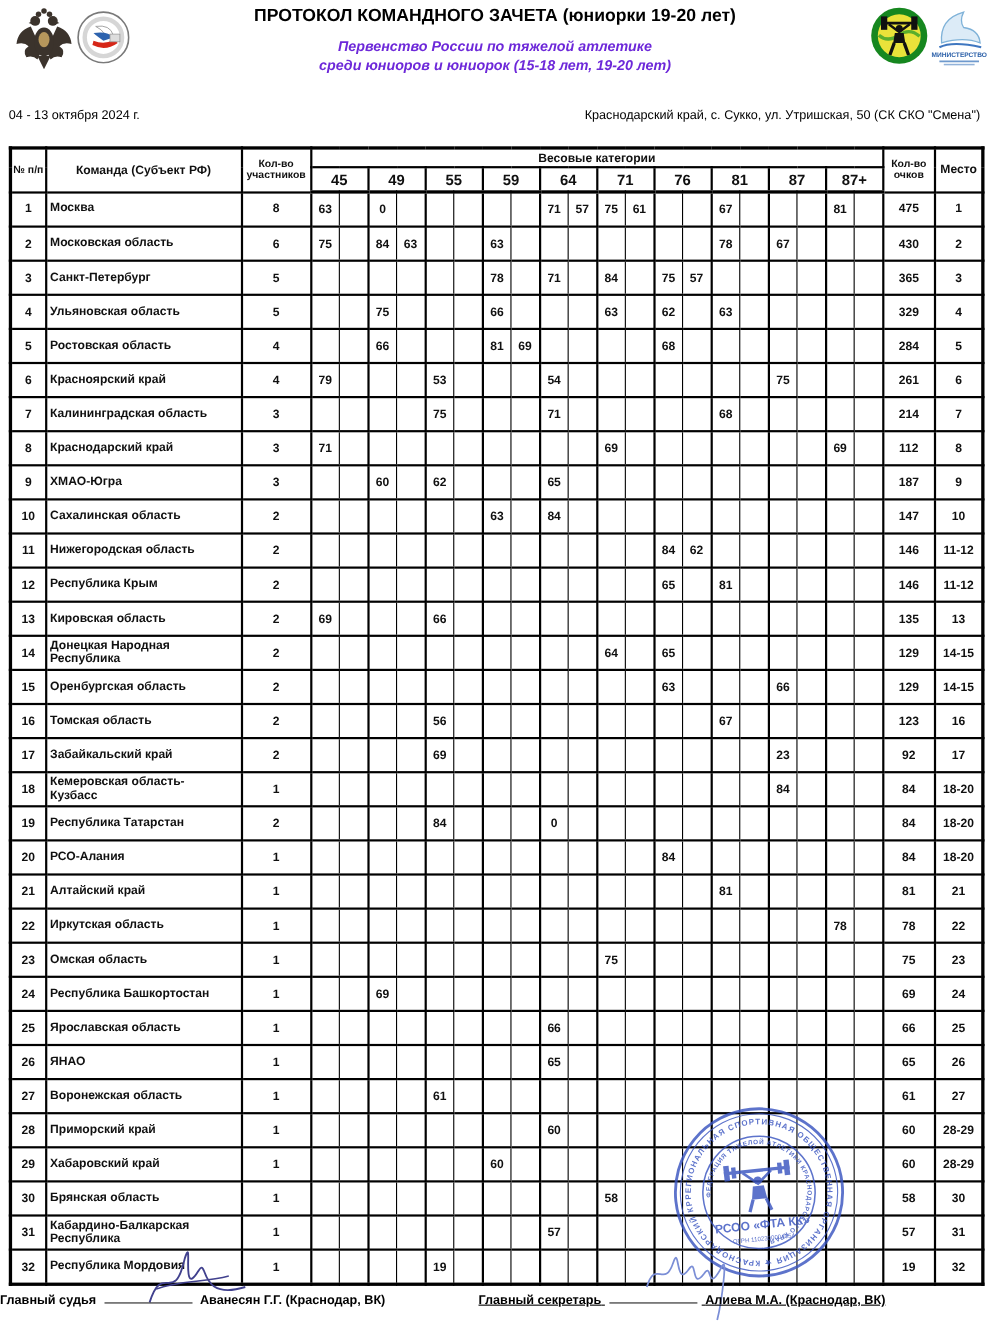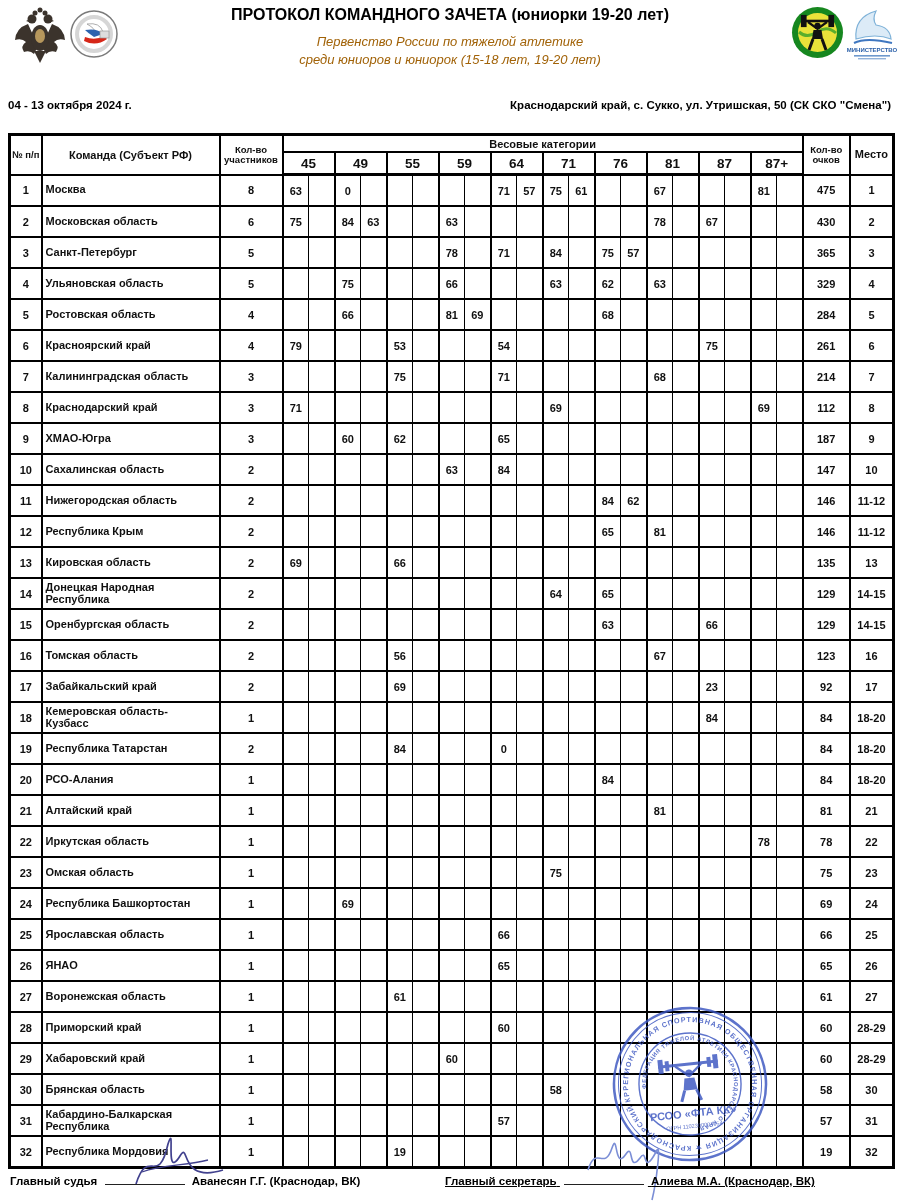--- a/index.html
+++ b/index.html
@@ -3,43 +3,43 @@
 <meta charset="utf-8">
 <style>
   html,body{margin:0;padding:0;background:#fff;}
   .page{position:relative;width:900px;height:1203px;background:#fff;
         font-family:"Liberation Sans",sans-serif;color:#111;overflow:hidden;}
 
   
   .doc-title{position:absolute;top:6px;left:120px;right:120px;text-align:center;
              font-size:16px;font-weight:bold;color:#000;}
   .doc-sub{position:absolute;left:120px;right:120px;text-align:center;
-           font-size:13px;font-weight:normal;font-style:italic;color:#a16207;}
+           font-size:13px;font-weight:bold;font-style:italic;color:#6d28d9;}
   .sub1{top:34px;} .sub2{top:52px;}
   .logo{position:absolute;}
   .meta{position:absolute;top:99px;left:8px;right:9px;display:flex;
-        justify-content:space-between;font-size:11.5px;font-weight:bold;color:#000;}
+        justify-content:space-between;font-size:11.5px;font-weight:normal;color:#000;}
 
   
   table.std{position:absolute;left:8px;top:133px;width:884px;
             border-collapse:collapse;table-layout:fixed;}
   table.std th,table.std td{border:2px solid #000;overflow:hidden;padding:0;
             font-weight:bold;color:#101010;text-align:center;vertical-align:middle;}
   table.std{border:3px solid #000;}
   thead .lbl{font-size:9.5px;line-height:1.05;}
   thead .cats-label{font-size:11px;height:15px;}
   thead .team-h{text-align:left;padding-left:4px;font-size:11px;}
   thead tr.cats th{font-size:13.5px;height:20px;border-bottom:3px solid #000;margin-left:16px;}
   tbody td{height:29px;font-size:11px;}
   tbody td.team{text-align:left;padding:0 3px;line-height:1.08;white-space:pre-line;font-size:11px;}
   tbody td.wl{border-right-width:1px;}
   tbody td.wr{border-left-width:1px;}
 
   
-  .footer{position:absolute;top:1172px;left:10px;right:10px;display:flex;
+  .footer{position:absolute;top:1172px;left:0;right:10px;display:flex;
           font-size:11.5px;font-weight:bold;color:#000;}
   .sig-left{width:435px;} .sig-right{flex:1;text-decoration:underline;}
   .sig-line{display:inline-block;width:80px;border-bottom:1.5px solid #222;height:12px;
             margin:0 4px;}
   .sigsvg{position:absolute;pointer-events:none;}
   .stamp{position:absolute;left:606px;top:1000px;width:168px;height:168px;pointer-events:none;}
 </style>
 </head>
 <body>
 

